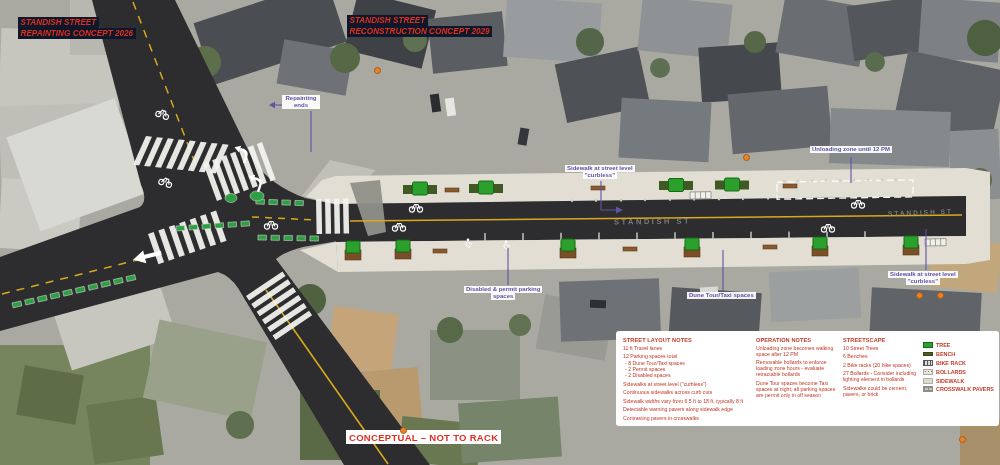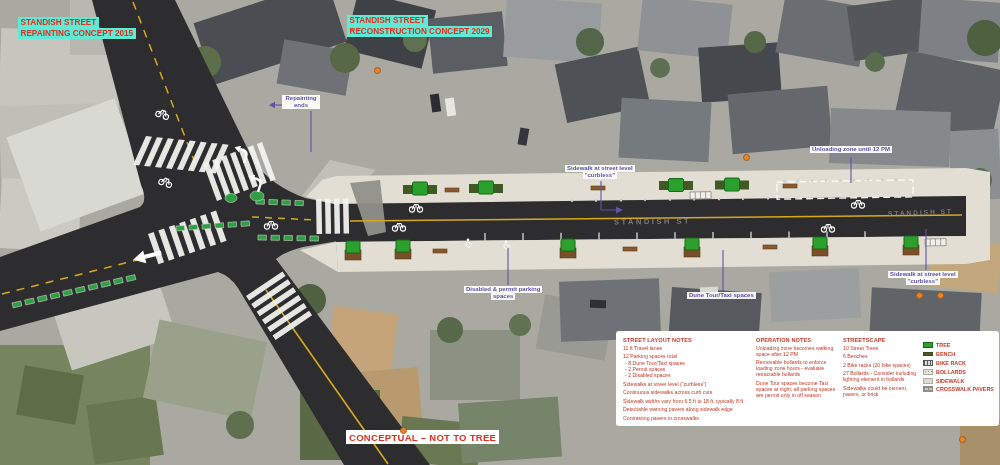--- a/index.html
+++ b/index.html
@@ -2,21 +2,21 @@
 <html><head>
 <meta charset="utf-8">
 <style>
   html,body{margin:0;padding:0;background:#888;}
   .stage{position:relative;width:1000px;height:465px;overflow:hidden;
          font-family:"Liberation Sans",sans-serif;background:#a9a9a1;}
   .stage svg{position:absolute;left:0;top:0;}
 
   
   .title{position:absolute;color:#e02f1f;font-weight:bold;font-size:8.2px;line-height:1;}
-  .title .tline{background:#5eead4;width:max-content;padding:1.5px 2.5px;margin-bottom:0;}
+  .title .tline{background:#0f172a;width:max-content;padding:1.5px 2.5px;margin-bottom:0;font-style:italic;}
   .footer-note{position:absolute;left:346px;top:430px;color:#e02f1f;font-weight:bold;
                font-size:9.5px;background:#fff;padding:1.5px 3px;letter-spacing:.3px;white-space:nowrap;}
 
   
   .callout{position:absolute;color:#5f53a6;font-weight:bold;font-size:6px;line-height:1.18;text-align:center;}
   .callout .cline{background:rgba(255,255,255,.93);width:max-content;padding:0 2px;white-space:nowrap;margin:0 auto;}
   .callout.wrap{width:36px;}
   .callout.wrap .cline{white-space:normal;width:34px;}
 
   
@@ -364,27 +364,27 @@
         <path d="M616,206.6 L623,210 L616,213.4 Z" fill="#5f53a6" stroke="none"></path>
     <path d="M851,157 V183"></path>
     <path d="M508,285 V248"></path>
     <path d="M723,291 V250"></path>
     <path d="M926,270 V229"></path>
   </g>
 </svg>
 
   <div class="title" style="left:18px;top:17px;">
     <div class="tline">STANDISH STREET</div>
-    <div class="tline">REPAINTING CONCEPT 2015</div>
+    <div class="tline">REPAINTING CONCEPT 2026</div>
   </div>
   <div class="title" style="left:347px;top:15px;">
     <div class="tline">STANDISH STREET</div>
     <div class="tline">RECONSTRUCTION CONCEPT 2029</div>
   </div>
-  <div class="footer-note">CONCEPTUAL – NOT TO TREE</div>
+  <div class="footer-note">CONCEPTUAL – NOT TO RACK</div>
 
   <div class="callout wrap" style="left:282px;top:95px;">
     <div class="cline">Repainting ends</div>
   </div>
   <div class="callout" style="left:565px;top:165px;">
     <div class="cline">Sidewalk at street level</div>
     <div class="cline">"curbless"</div>
   </div>
   <div class="callout" style="left:810px;top:146px;">
     <div class="cline">Unloading zone until 12 PM</div>

